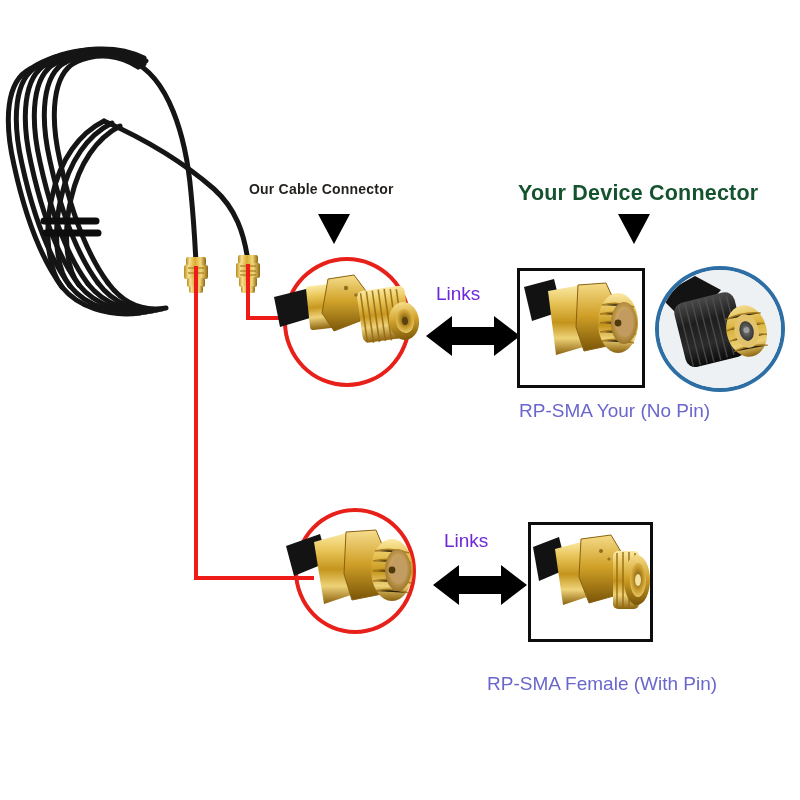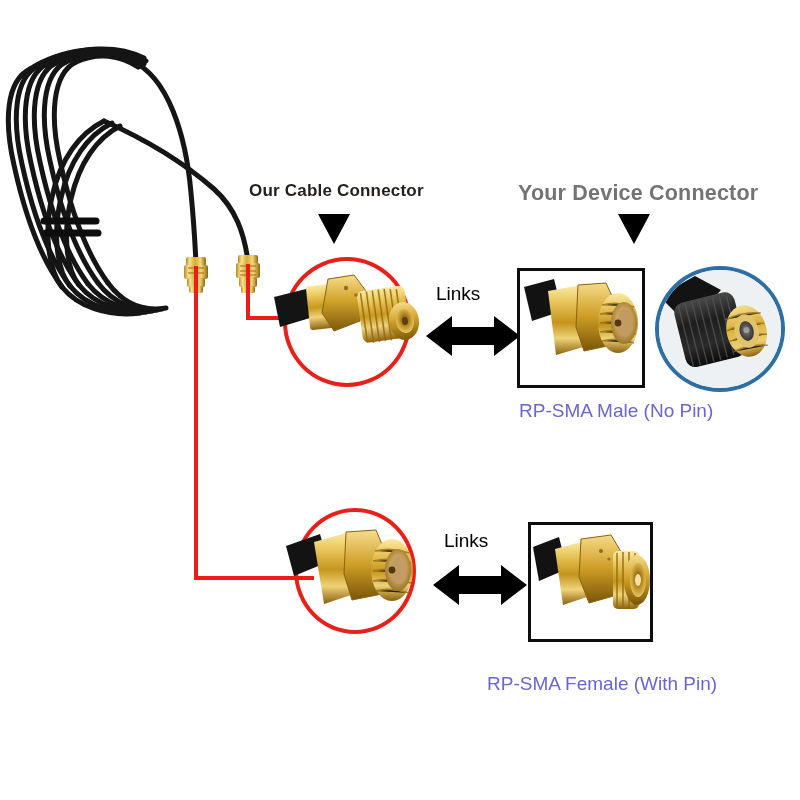--- a/index.html
+++ b/index.html
@@ -21,28 +21,28 @@
   
   .heading {
     position: absolute;
     font-weight: bold;
     white-space: nowrap;
     letter-spacing: .2px;
   }
   .heading-ours {
     left: 249px;
     top: 181px;
-    font-size: 17px;
+    font-size: 14px;
     color: #231f1c;
   }
   .heading-yours {
     left: 518px;
     top: 181px;
     font-size: 21.5px;
-    color: #737373;
+    color: #14532d;
   }
 
   
   .tri-down {
     position: absolute;
     width: 0;
     height: 0;
     border-left: 16px solid transparent;
     border-right: 16px solid transparent;
     border-top: 30px solid #000000;
@@ -57,21 +57,21 @@
     color: #6a66cc;
     white-space: nowrap;
   }
   .caption-male   { left: 519px; top: 400px; }
   .caption-female { left: 487px; top: 673px; }
 
   
   .links-label {
     position: absolute;
     font-size: 19px;
-    color: #000000;
+    color: #6d28d9;
     white-space: nowrap;
   }
   .links-top { left: 436px; top: 283px; }
   .links-bot { left: 444px; top: 530px; }
 
   
   .dbl-arrow { position: absolute; }
 
   
   .redline { position: absolute; background: #ee1c18; }
@@ -365,21 +365,21 @@
           <path d="M69 66 Q88 62 107 68"></path>
           <path d="M71 77 Q88 73 105 79"></path>
         </g>
         <ellipse cx="88" cy="60" rx="12" ry="17" fill="#e2c26a"></ellipse>
         <ellipse cx="88" cy="60" rx="7" ry="10" fill="url(#bore3)"></ellipse>
         <circle cx="88" cy="59" r="3" fill="#9d9d9d"></circle>
       </g>
     </svg>
   </div>
 
-  <div class="caption caption-male">RP-SMA Male (No Pin)</div>
+  <div class="caption caption-male">RP-SMA Your (No Pin)</div>
 
   <div class="red-circle red-circle-bot"></div>
   <svg class="svg-layer" width="160" height="140" style="left:282px; top:508px;">
     <defs>
       <linearGradient id="g4" x1="0" y1="0" x2="0" y2="1">
         <stop offset="0%" stop-color="#fbeaa4"></stop>
         <stop offset="25%" stop-color="#e9c559"></stop>
         <stop offset="52%" stop-color="#c5951d"></stop>
         <stop offset="75%" stop-color="#eed278"></stop>
         <stop offset="100%" stop-color="#8b610e"></stop>

